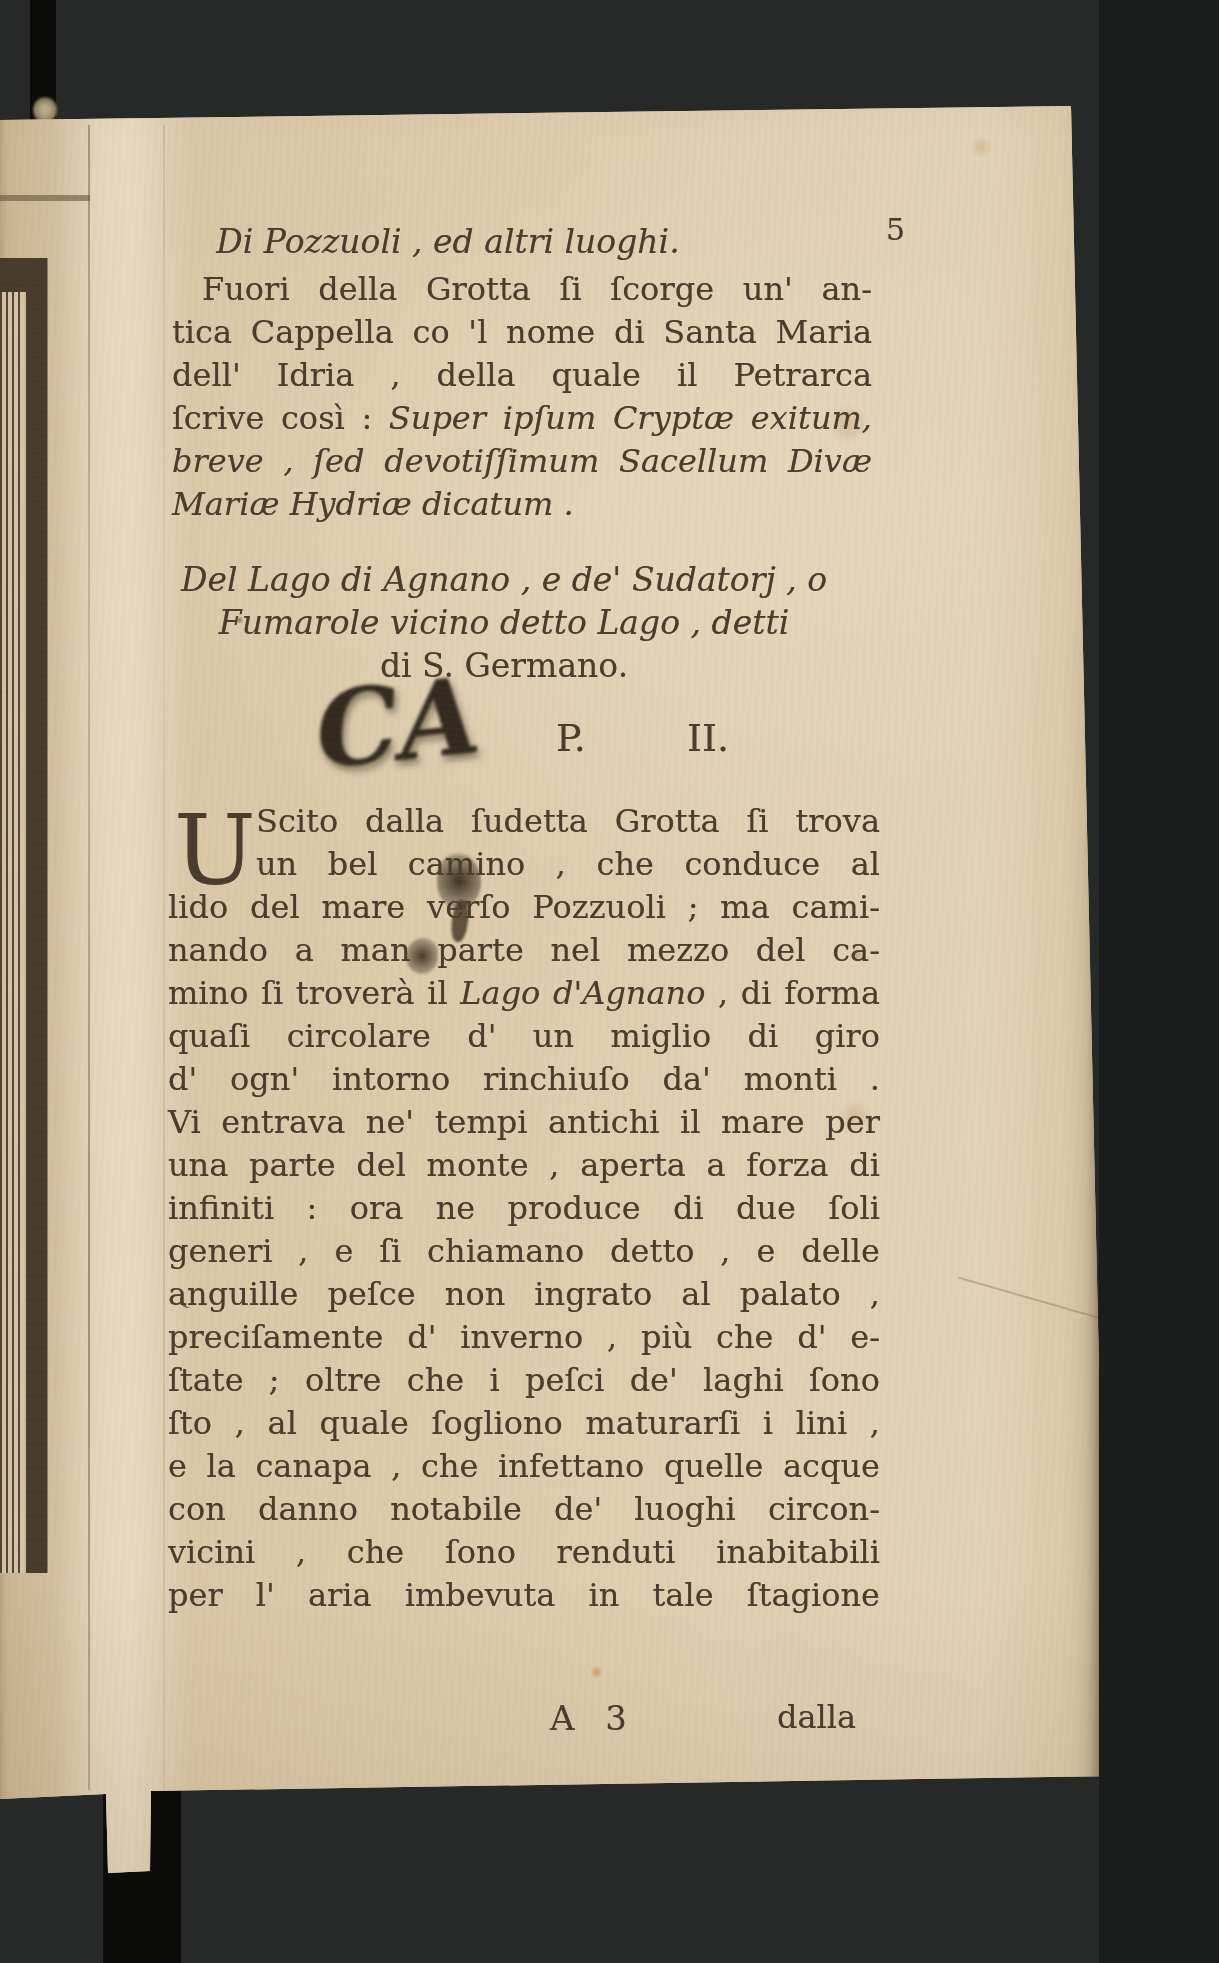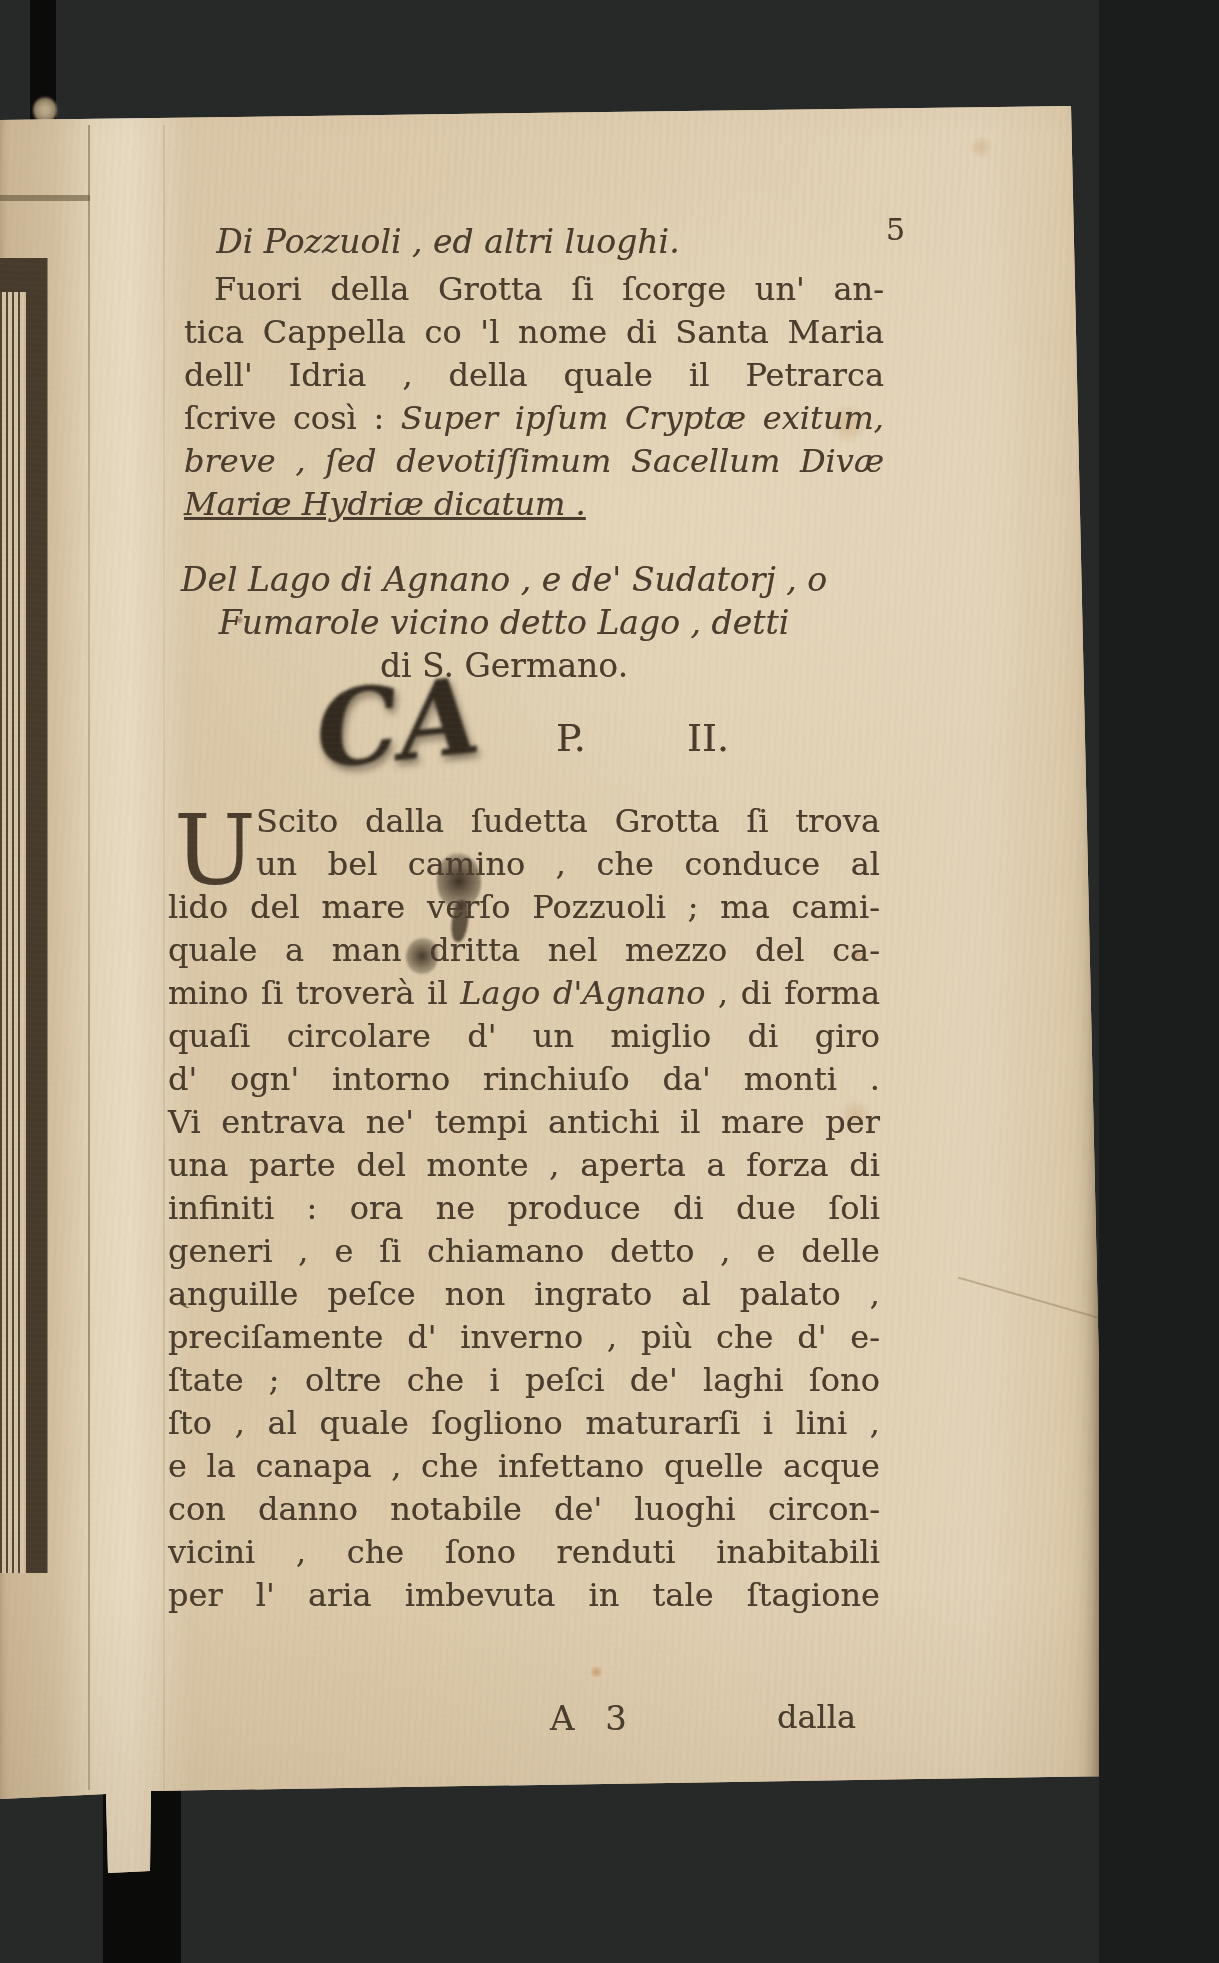--- a/index.html
+++ b/index.html
@@ -46,21 +46,21 @@
   
   .blot{position:absolute;filter:blur(1px);}
   
   .textblock{position:absolute;left:168px;top:210px;width:712px;color:#4a3c2d;
     font-size:32px;text-shadow:0 0 .6px rgba(74,60,45,.5);}
   .it{font-style:italic;}
   .line{height:43px;line-height:43px;white-space:nowrap;text-align:justify;text-align-last:justify;}
   .running-head{position:absolute;left:0;top:12px;width:560px;text-align:center;
     font-style:italic;font-size:33px;}
   .folio{position:absolute;left:718px;top:2px;font-size:30px;}
-  .para-intro{position:absolute;left:16px;top:58px;width:700px;}
+  .para-intro{position:absolute;left:4px;top:58px;width:700px;}
   .sect-head{position:absolute;left:0;top:348px;width:712px;padding-right:40px;
     box-sizing:border-box;font-size:33px;}
   .sect-head .line{text-align:center;text-align-last:center;font-style:italic;}
   .sect-head .line:last-child{font-style:normal;}
   .cap-row{position:absolute;left:0;top:476px;width:712px;height:120px;}
   .cap-ms{position:absolute;left:148px;top:-14px;font-size:104px;line-height:104px;
     font-style:italic;font-weight:bold;color:#322a1f;transform:rotate(-6deg);
     filter:blur(1.6px);text-shadow:2px 5px 7px rgba(45,35,22,.55);}
   .cap-p{position:absolute;left:388px;top:30px;font-size:38px;}
   .cap-ii{position:absolute;left:519px;top:30px;font-size:38px;}
@@ -108,41 +108,41 @@
     <div class="textblock">
       <div class="running-head">Di Pozzuoli , ed altri luoghi.</div>
       <div class="folio">5</div>
 
       <div class="para-intro">
           <div class="line" style="padding-left: 30px;"><span>Fuori della Grotta ſi ſcorge un' an-</span></div>
           <div class="line"><span>tica Cappella co 'l nome di Santa Maria</span></div>
           <div class="line"><span>dell' Idria , della quale il Petrarca</span></div>
           <div class="line"><span>ſcrive così : </span><span class="it">Super ipſum Cryptæ exitum,</span></div>
           <div class="line"><span class="it">breve , ſed devotiſſimum Sacellum Divæ</span></div>
-          <div class="line" style="text-align: left; text-align-last: left; text-decoration: underline;"><span class="it">Mariæ Hydriæ dicatum .</span></div>
+          <div class="line" style="text-align: left; text-align-last: left;"><span class="it">Mariæ Hydriæ dicatum .</span></div>
         </div>
 
       <div class="sect-head">
           <div class="line"><span class="it">Del Lago di Agnano , e de' Sudatorj , o</span></div>
           <div class="line"><span class="it">Fumarole vicino detto Lago , detti</span></div>
           <div class="line"><span>di S. Germano.</span></div>
         </div>
 
       <div class="cap-row">
         <span class="cap-ms">CA</span>
         <span class="cap-p">P.</span>
         <span class="cap-ii">II.</span>
       </div>
 
       <div class="dropcap">U</div>
       <div class="para-main">
           <div class="line" style="padding-left: 88px;"><span>Scito dalla ſudetta Grotta ſi trova</span></div>
           <div class="line" style="padding-left: 88px;"><span>un bel camino , che conduce al</span></div>
           <div class="line"><span>lido del mare verſo Pozzuoli ; ma cami-</span></div>
-          <div class="line"><span>quale a man dritta nel mezzo del ca-</span></div>
+          <div class="line"><span>nando a man parte nel mezzo del ca-</span></div>
           <div class="line"><span>mino ſi troverà il </span><span class="it">Lago d'Agnano</span><span> , di forma</span></div>
           <div class="line"><span>quaſi circolare d' un miglio di giro</span></div>
           <div class="line"><span>d' ogn' intorno rinchiuſo da' monti .</span></div>
           <div class="line"><span>Vi entrava ne' tempi antichi il mare per</span></div>
           <div class="line"><span>una parte del monte , aperta a forza di</span></div>
           <div class="line"><span>infiniti : ora ne produce di due ſoli</span></div>
           <div class="line"><span>generi , e ſi chiamano detto , e delle</span></div>
           <div class="line"><span>anguille peſce non ingrato al palato ,</span></div>
           <div class="line"><span>preciſamente d' inverno , più che d' e-</span></div>
           <div class="line"><span>ſtate ; oltre che i peſci de' laghi ſono</span></div>

